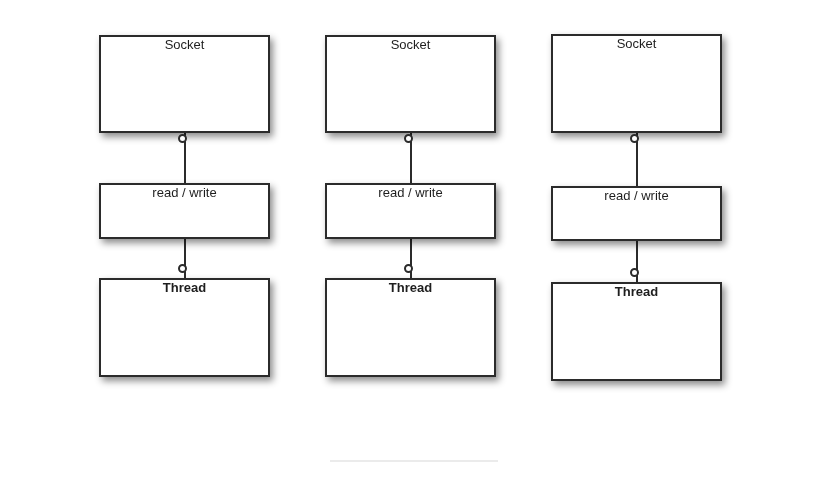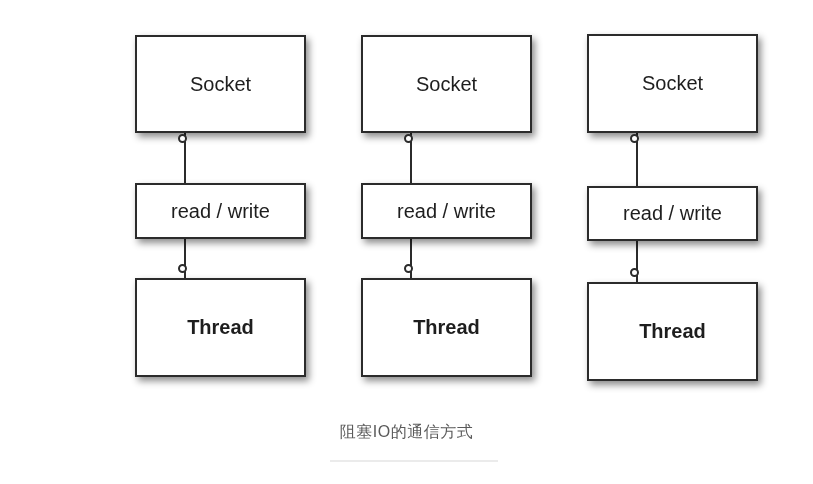--- a/index.html
+++ b/index.html
@@ -17,23 +17,23 @@
   .col { position:absolute; top:0; width:171px; height:420px; }
   .col-1 { left:99px; }
   .col-2 { left:325px; }
   .col-3 { left:551px; }
 
   .node {
     position:absolute; left:0; width:171px;
     background:var(--box-fill);
     border:2px solid var(--box-border);
     box-shadow:3px 4px 7px rgba(0,0,0,0.45);
-    display:flex; align-items:center; justify-content:center;
-    font-size:20px; color:var(--box-text);
-    z-index:2; text-align:center;margin-left:36px;
+    display:flex; justify-content:center;
+    font-size:13px; color:var(--box-text);
+    z-index:2; text-align:center;
   }
   .socket  { top:35px;  height:98px; }
   .rw      { top:183px; height:56px; }
   .thread  { top:278px; height:99px;font-weight:bold; }
   
   .col-3 .socket { top:34px; height:99px; }
   .col-3 .rw     { top:186px; height:55px; }
   .col-3 .thread { top:282px; height:99px; }
 
   .vline {
@@ -111,16 +111,15 @@
     <div class="node rw">
       <span>read / write</span>
     </div>
     <div class="node thread">
       <span>Thread</span>
     </div>
     <div class="port port-1"></div>
     <div class="port port-2"></div>
   </div>
 
-  <div class="caption">阻塞IO的通信方式</div>
   <div class="caption-divider"></div>
 
 </div>
 
 </body></html>

